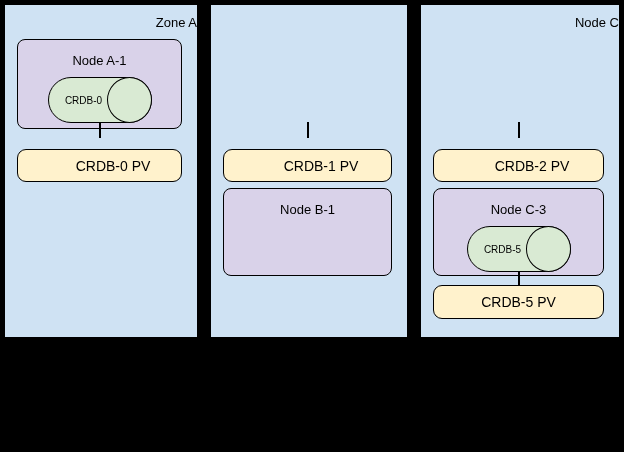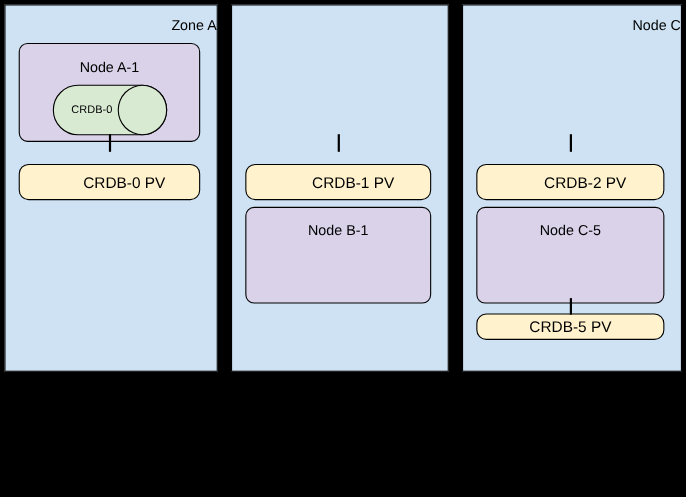--- a/index.html
+++ b/index.html
@@ -101,21 +101,21 @@
     background: var(--pv-fill);
     border: 1px solid var(--border-color);
     border-radius: 9px;
     display: flex;
     align-items: center;
     justify-content: center;
     font-size: 14px;
     z-index: 2;
   }
   .pv-1 { top: 144px; height: 33px; padding-left: 27px; }
-  .pv-2 { top: 280px; height: 24px; }
+  .pv-2 { top: 280px; height: 34px; }
 </style>
 </head>
 <body>
 
 <div class="canvas">
 
   <div class="zone zone-a">
     <div class="zone-title">Zone A</div>
     <div class="node node-1">
       <div class="node-title">Node A-1</div>
@@ -140,21 +140,25 @@
     </div>
   </div>
 
   <div class="zone zone-c">
     <div class="zone-title">Node C</div>
     <div class="connector connector-1"></div>
     <div class="pv pv-1">
       <span>CRDB-2 PV</span>
     </div>
     <div class="node node-2">
-      <div class="node-title">Node C-5</div>
+      <div class="node-title">Node C-3</div>
+      <div class="cylinder">
+        <div class="cylinder-cap"></div>
+        <div class="cylinder-label">CRDB-5</div>
+      </div>
     </div>
     <div class="connector connector-2"></div>
     <div class="pv pv-2">
       <span>CRDB-5 PV</span>
     </div>
   </div>
 
 </div>
 
 </body></html>

